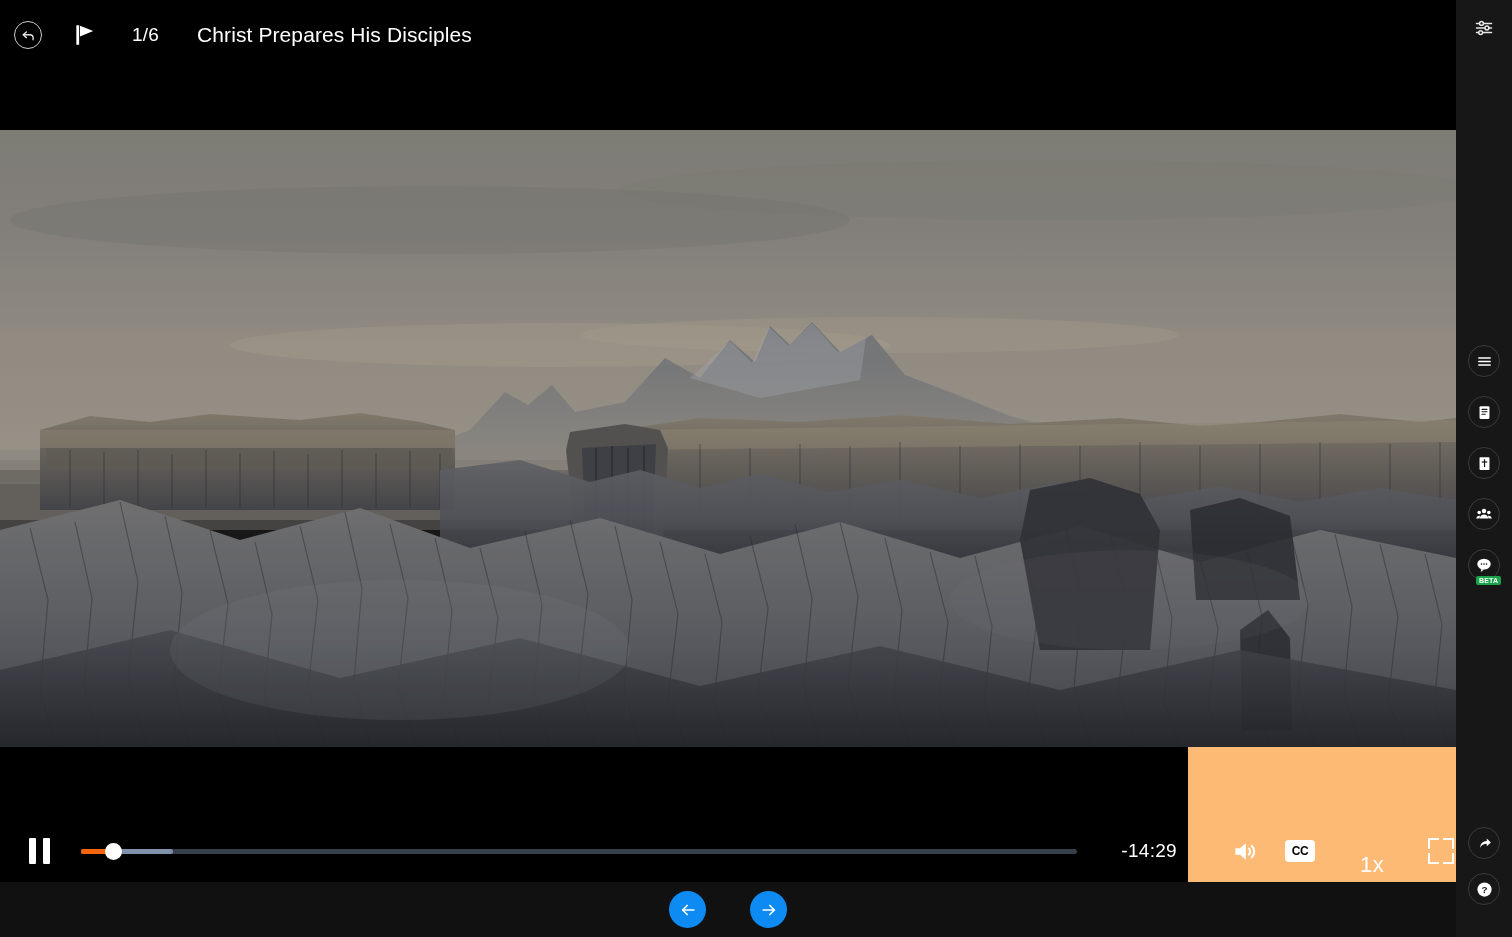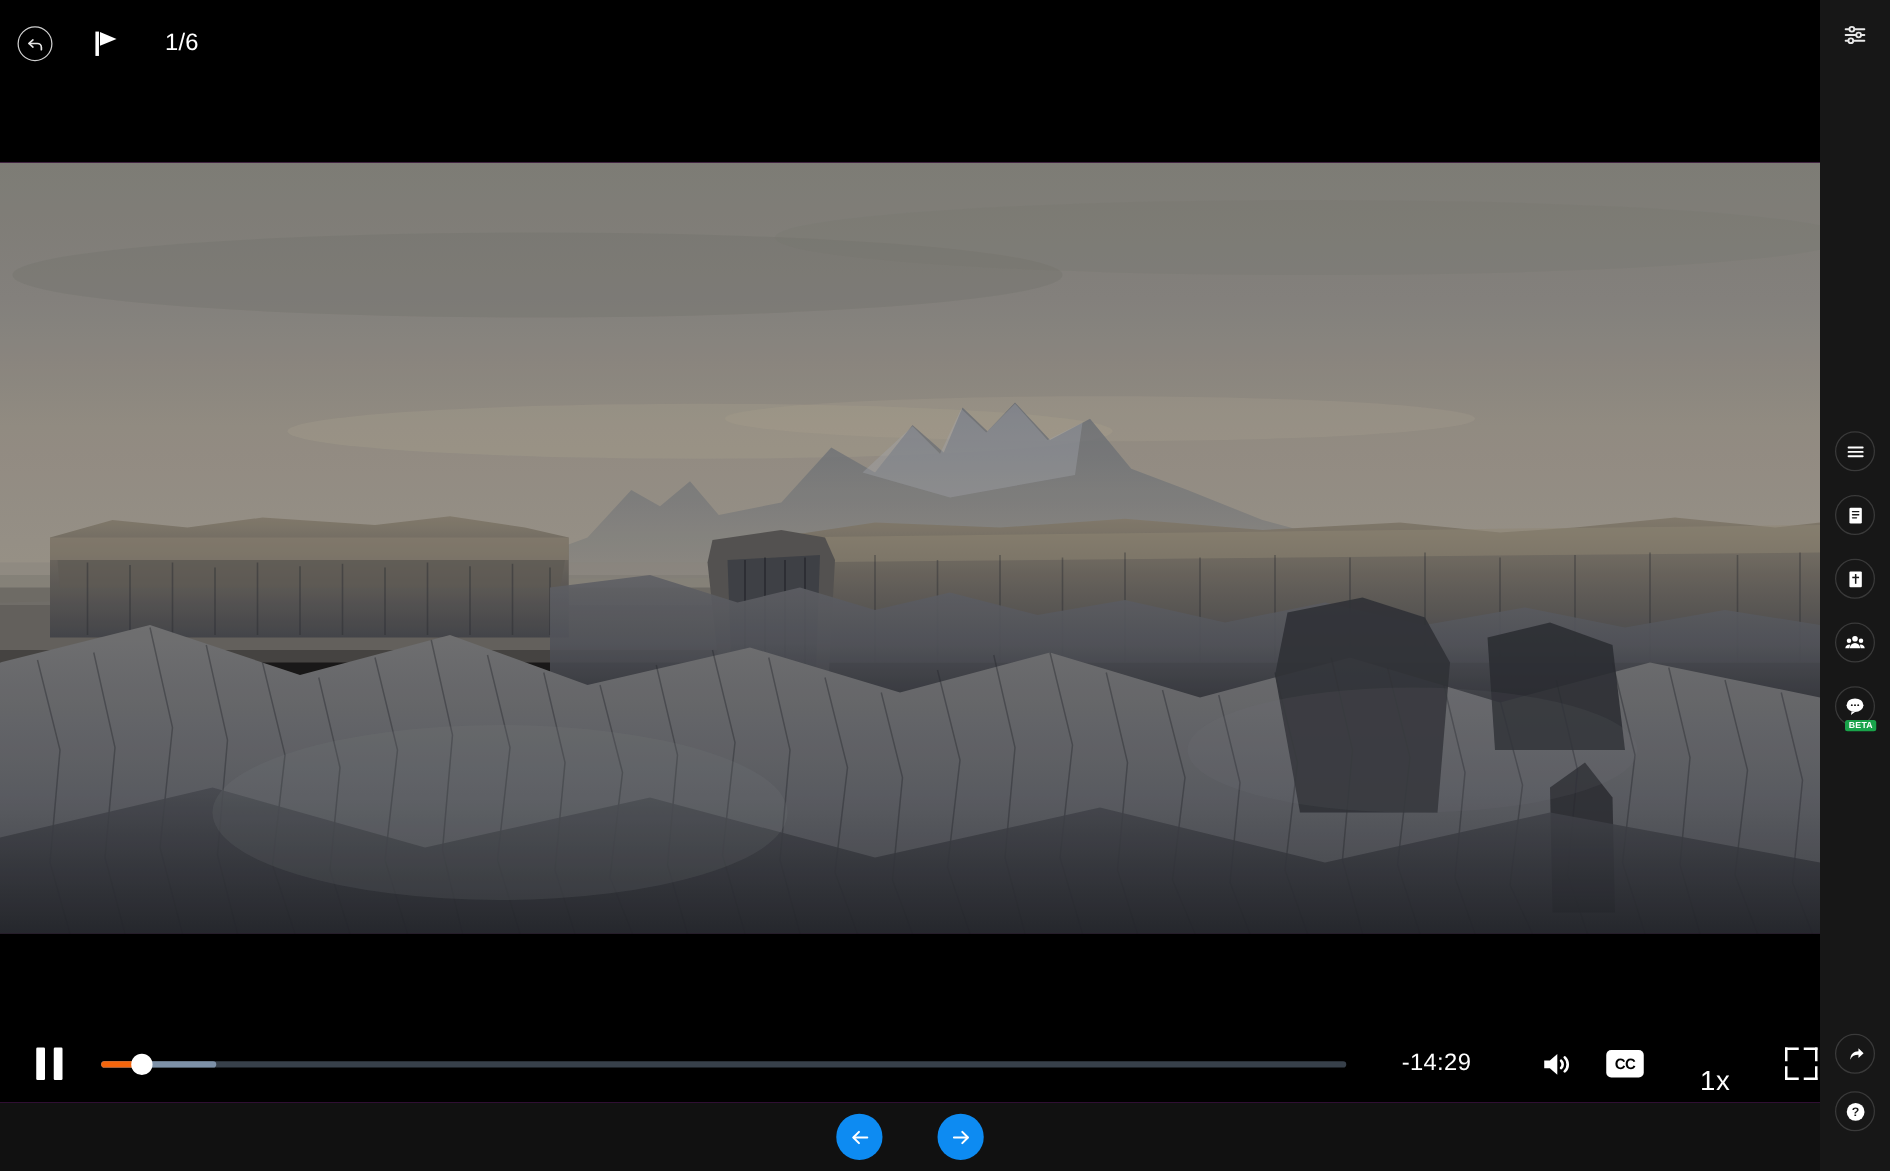--- a/index.html
+++ b/index.html
@@ -2,36 +2,36 @@
 <html><head>
 <meta charset="utf-8">
 <style>
   * { margin:0; padding:0; box-sizing:border-box; }
   html,body { width:1512px; height:937px; overflow:hidden; background:#000; }
   body { font-family:"Liberation Sans", sans-serif; color:#fff; }
 
   #app { position:relative; width:1512px; height:937px; background:#000; }
 
   
-  #main { position:absolute; left:0; top:0; width:1456px; height:937px; background:#a21caf; }
+  #main { position:absolute; left:0; top:0; width:1456px; height:937px; background:#fdba74; }
 
   
   #header { position:absolute; left:0; top:0; width:1456px; height:130px; background:#000; }
   .hdr-row { position:absolute; left:0; top:0; height:70px; display:flex; align-items:center; padding-left:14px; }
   .circle-btn { width:28px; height:28px; border:1.5px solid #cfcfcf; border-radius:50%; display:flex; align-items:center; justify-content:center; cursor:pointer; }
   .flag-btn { margin-left:28px; width:30px; height:30px; display:flex; align-items:center; justify-content:center; cursor:pointer; }
   .chapter-num { margin-left:32px; font-size:19px; color:#fff; letter-spacing:0.2px; }
   .chapter-title { margin-left:38px; font-size:21px; color:#fff; letter-spacing:0.1px; }
 
   
   #video { position:absolute; left:0; top:130px; width:1456px; height:617px; overflow:hidden; background:#1b1a18; }
   #video svg { display:block; width:1456px; height:617px; }
 
   
-  #controls { position:absolute; left:0; top:747px; width:1512px; height:135px; background:#000; }
+  #controls { position:absolute; left:0; top:747px; width:1188px; height:135px; background:#000; }
   #ctl-row { position:absolute; left:0; top:83px; width:1456px; height:42px; display:flex; align-items:center; }
 
   .pause-btn { margin-left:22px; width:34px; height:34px; display:flex; align-items:center; justify-content:center; cursor:pointer; }
   .pause-btn .bar { width:7px; height:26px; background:#fff; border-radius:1px; }
   .pause-btn .bar + .bar { margin-left:7px; }
 
   #scrub { position:relative; margin-left:25px; width:996px; height:20px; display:flex; align-items:center; cursor:pointer; }
   #track { position:absolute; left:0; top:8px; width:996px; height:5px; background:#37404a; border-radius:3px; }
   #buffer { position:absolute; left:0; top:8px; width:92px; height:5px; background:#7d91a8; border-radius:3px; }
   #played { position:absolute; left:0; top:8px; width:32px; height:5px; background:#f4650c; border-radius:3px; }
@@ -82,20 +82,21 @@
         </div>
 
         <div class="flag-btn">
           <svg width="26" height="26" viewBox="0 0 24 24">
             <rect x="4" y="3" width="2.6" height="18" fill="#fff"></rect>
             <path d="M7.4 3.4 L19.6 8.4 L7.4 13.4 Z" fill="#fff"></path>
           </svg>
         </div>
 
         <div class="chapter-num">1/6</div>
+        <div class="chapter-title">Christ Prepares His Disciples</div>
       </div>
     </div>
 
     <div id="video">
       <svg viewBox="0 0 1456 617" preserveAspectRatio="none">
         <defs>
           <linearGradient id="sky" x1="0" y1="0" x2="0" y2="1">
             <stop offset="0%" stop-color="#8d8b82"></stop>
             <stop offset="32%" stop-color="#93908a"></stop>
             <stop offset="62%" stop-color="#a39c90"></stop>

